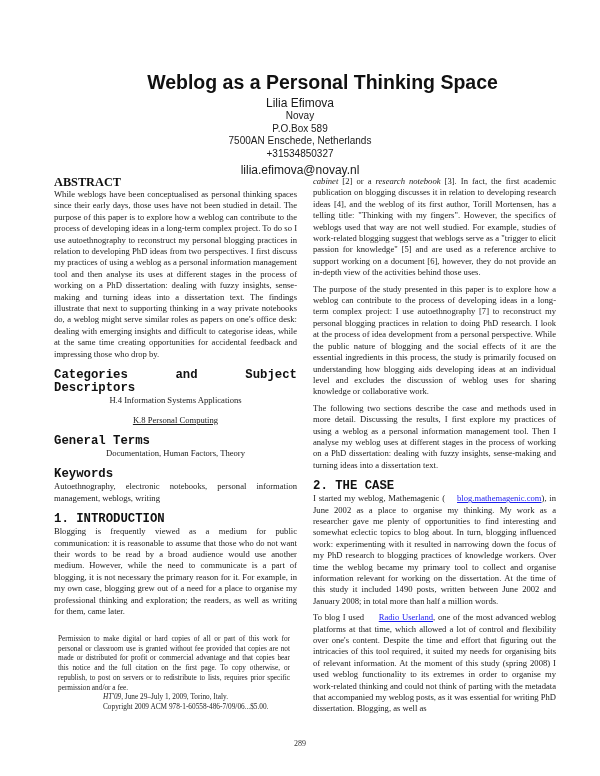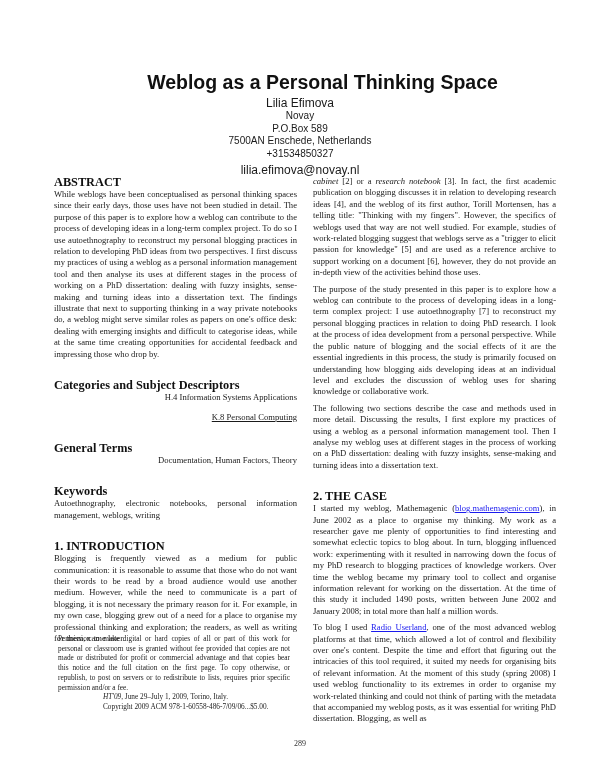--- a/index.html
+++ b/index.html
@@ -8,23 +8,23 @@
   .title-block { position:absolute; left:0; top:70px; width:600px; text-align:center; font-family:"Liberation Sans", sans-serif; }
   .title { font-size:19.5px; font-weight:bold; line-height:24px; margin:0; color:#111;padding-left:45px; }
   .author { font-size:12px; line-height:14px; margin-top:2px; }
   .affil { font-size:10px; line-height:12.5px; }
   .email { font-size:12px; line-height:15px; margin-top:3px; }
   .col { position:absolute; font-family:"Liberation Serif", serif; font-size:8.6px; line-height:11.4px; text-align:justify; }
   .col-left { left:54px; top:176px; width:243px; }
   .col-right { left:313px; top:176px; width:243px; }
   h2 { font-family:"Liberation Serif", serif; font-weight:bold; font-size:12.3px; line-height:13px; margin:0; color:#111; }
   p { margin:0 0 5px 0; }
-  .tight { margin:0; text-align:right; }
-  .sect { margin-top:19px; }
-  a.link { color:#1a1aee; text-decoration:underline; }
+  .tight { margin:0; text-align:center; }
+  .sect { margin-top:9px;font-family:Liberation Mono, monospace; }
+  a.link { color:#1a1aee; text-decoration:underline;padding-left:12px; }
   .footnote { position:absolute; left:58px; top:634px; width:232px; font-family:"Liberation Serif", serif; font-size:7.3px; line-height:9.7px; text-align:justify; color:#222; }
   .footnote .line { text-align:left;margin-left:45px; }
   .pagenum { position:absolute; left:0; top:739px; width:600px; text-align:center; font-family:"Liberation Serif", serif; font-size:8px; color:#333; }
 </style>
 </head>
 <body>
 
 <div class="page">
 
   <div class="title-block">

